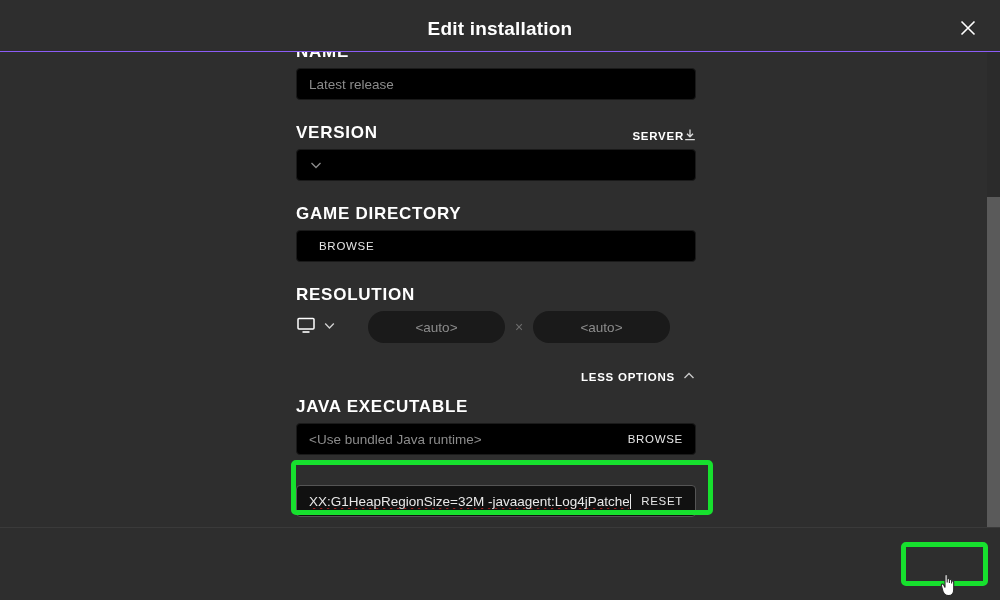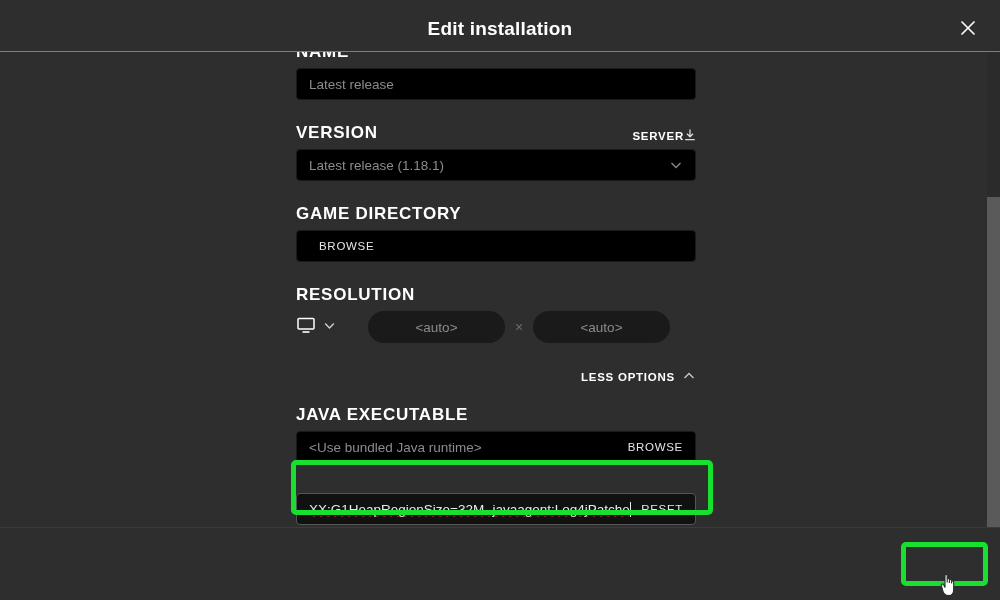--- a/index.html
+++ b/index.html
@@ -141,21 +141,21 @@
     color: #6e6e6e;
     font-size: 14px;
   }
 
   .options-toggle-row {
     display: flex;
     justify-content: flex-end;
     align-items: center;
     width: 400px;
     margin-top: 26px;
-    margin-bottom: 20px;
+    margin-bottom: 12px;
   }
   .options-toggle {
     display: flex;
     align-items: center;
     gap: 7px;
     color: #ffffff;
     font-size: 11.5px;
     font-weight: bold;
     letter-spacing: 0.75px;
     cursor: pointer;
@@ -277,21 +277,20 @@
         <div class="server-link">
           <span>SERVER</span>
           <span>
             <svg width="12" height="12" viewBox="0 0 12 12">
               <path d="M6 0.5 L6 7.5 M3 4.8 L6 7.8 L9 4.8 M1.2 10.6 L10.8 10.6" stroke="#dcdcdc" stroke-width="1.3" fill="none"></path>
             </svg>
           </span>
         </div>
       </div>
       <div class="input-box">
-        <span class="input-placeholder">Latest release (1.18.1)</span>
         <span class="chevron-right">
           <svg width="14" height="14" viewBox="0 0 14 14">
             <path d="M2.5 5 L7 9.5 L11.5 5" stroke="#8c8c8c" stroke-width="1.3" fill="none"></path>
           </svg>
         </span>
       </div>
 
       <div class="gap-lg"></div>
 
       <div class="field-label">GAME DIRECTORY</div>

